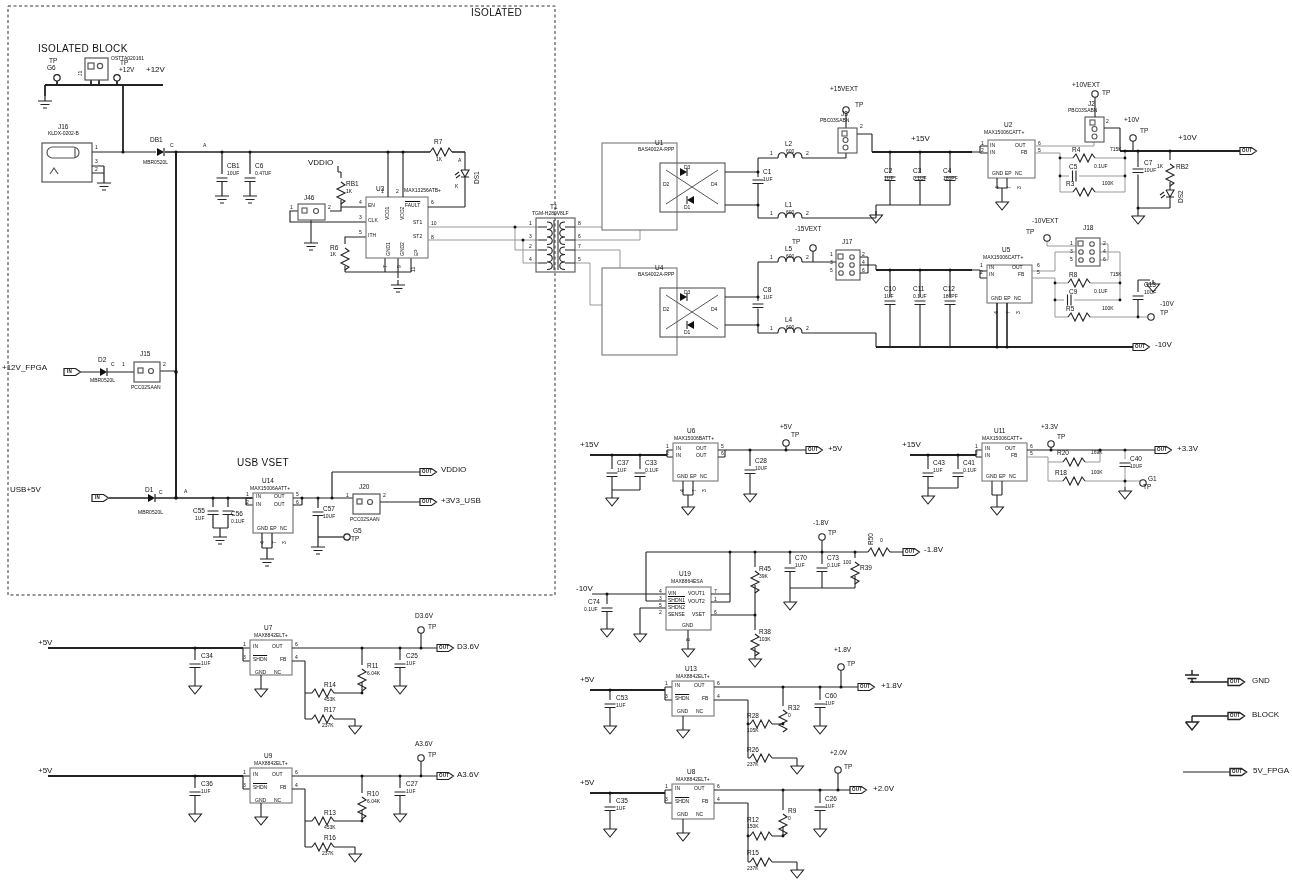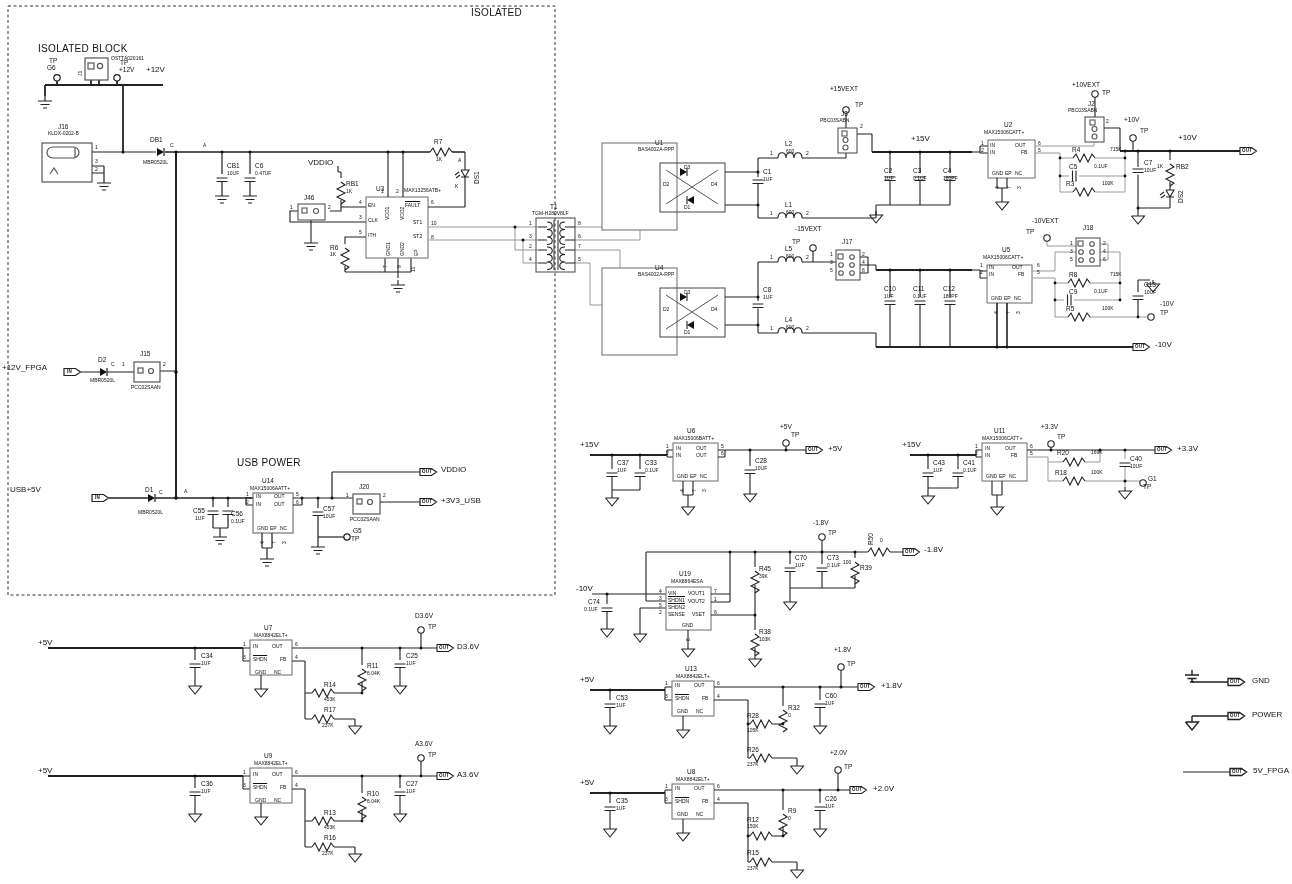--- a/index.html
+++ b/index.html
@@ -695,21 +695,21 @@
       <span class="L net" style="left: 10px; top: 486px;">USB+5V</span>
       <span class="L tag" style="left: 95px; top: 496px;">IN</span>
       <span class="L ref" style="left: 145px; top: 487px;">D1</span>
       <span class="L pin" style="left: 159px; top: 490px;">C</span>
       <span class="L val" style="left: 138px; top: 510px;">MBR0520L</span>
       <span class="L pin" style="left: 184px; top: 489px;">A</span>
       <span class="L ref" style="left: 193px; top: 508px;">C55</span>
       <span class="L val" style="left: 195px; top: 516px;">1UF</span>
       <span class="L ref" style="left: 231px; top: 511px;">C56</span>
       <span class="L val" style="left: 231px; top: 519px;">0.1UF</span>
-      <span class="L ttl" style="left: 237px; top: 458px;">USB POWER</span>
+      <span class="L ttl" style="left: 237px; top: 458px;">USB VSET</span>
       <span class="L ref" style="left: 262px; top: 478px;">U14</span>
       <span class="L val" style="left: 250px; top: 486px;">MAX15006AATT+</span>
       <span class="L pin" style="left: 246px; top: 492px;">1</span>
       <span class="L pin" style="left: 256px; top: 494px;">IN</span>
       <span class="L pin" style="left: 246px; top: 500px;">2</span>
       <span class="L pin" style="left: 256px; top: 502px;">IN</span>
       <span class="L pin" style="left: 274px; top: 494px;">OUT</span>
       <span class="L pin" style="left: 296px; top: 492px;">5</span>
       <span class="L pin" style="left: 274px; top: 502px;">OUT</span>
       <span class="L pin" style="left: 296px; top: 500px;">6</span>
@@ -929,17 +929,17 @@
       <span class="L val" style="left: 322px; top: 851px;">237K</span>
       <span class="L ref" style="left: 406px; top: 781px;">C27</span>
       <span class="L val" style="left: 406px; top: 789px;">1UF</span>
       <span class="L net2" style="left: 415px; top: 741px;">A3.6V</span>
       <span class="L tp" style="left: 428px; top: 752px;">TP</span>
       <span class="L tag" style="left: 439px; top: 774px;">OUT</span>
       <span class="L net" style="left: 457px; top: 771px;">A3.6V</span>
       <span class="L tag" style="left: 1230px; top: 680px;">OUT</span>
       <span class="L net" style="left: 1252px; top: 677px;">GND</span>
       <span class="L tag" style="left: 1230px; top: 714px;">OUT</span>
-      <span class="L net" style="left: 1252px; top: 711px;">POWER</span>
+      <span class="L net" style="left: 1252px; top: 711px;">BLOCK</span>
       <span class="L tag" style="left: 1232px; top: 770px;">OUT</span>
       <span class="L net" style="left: 1253px; top: 767px;">5V_FPGA</span>
     </div>
 </div>
 
 </body></html>

